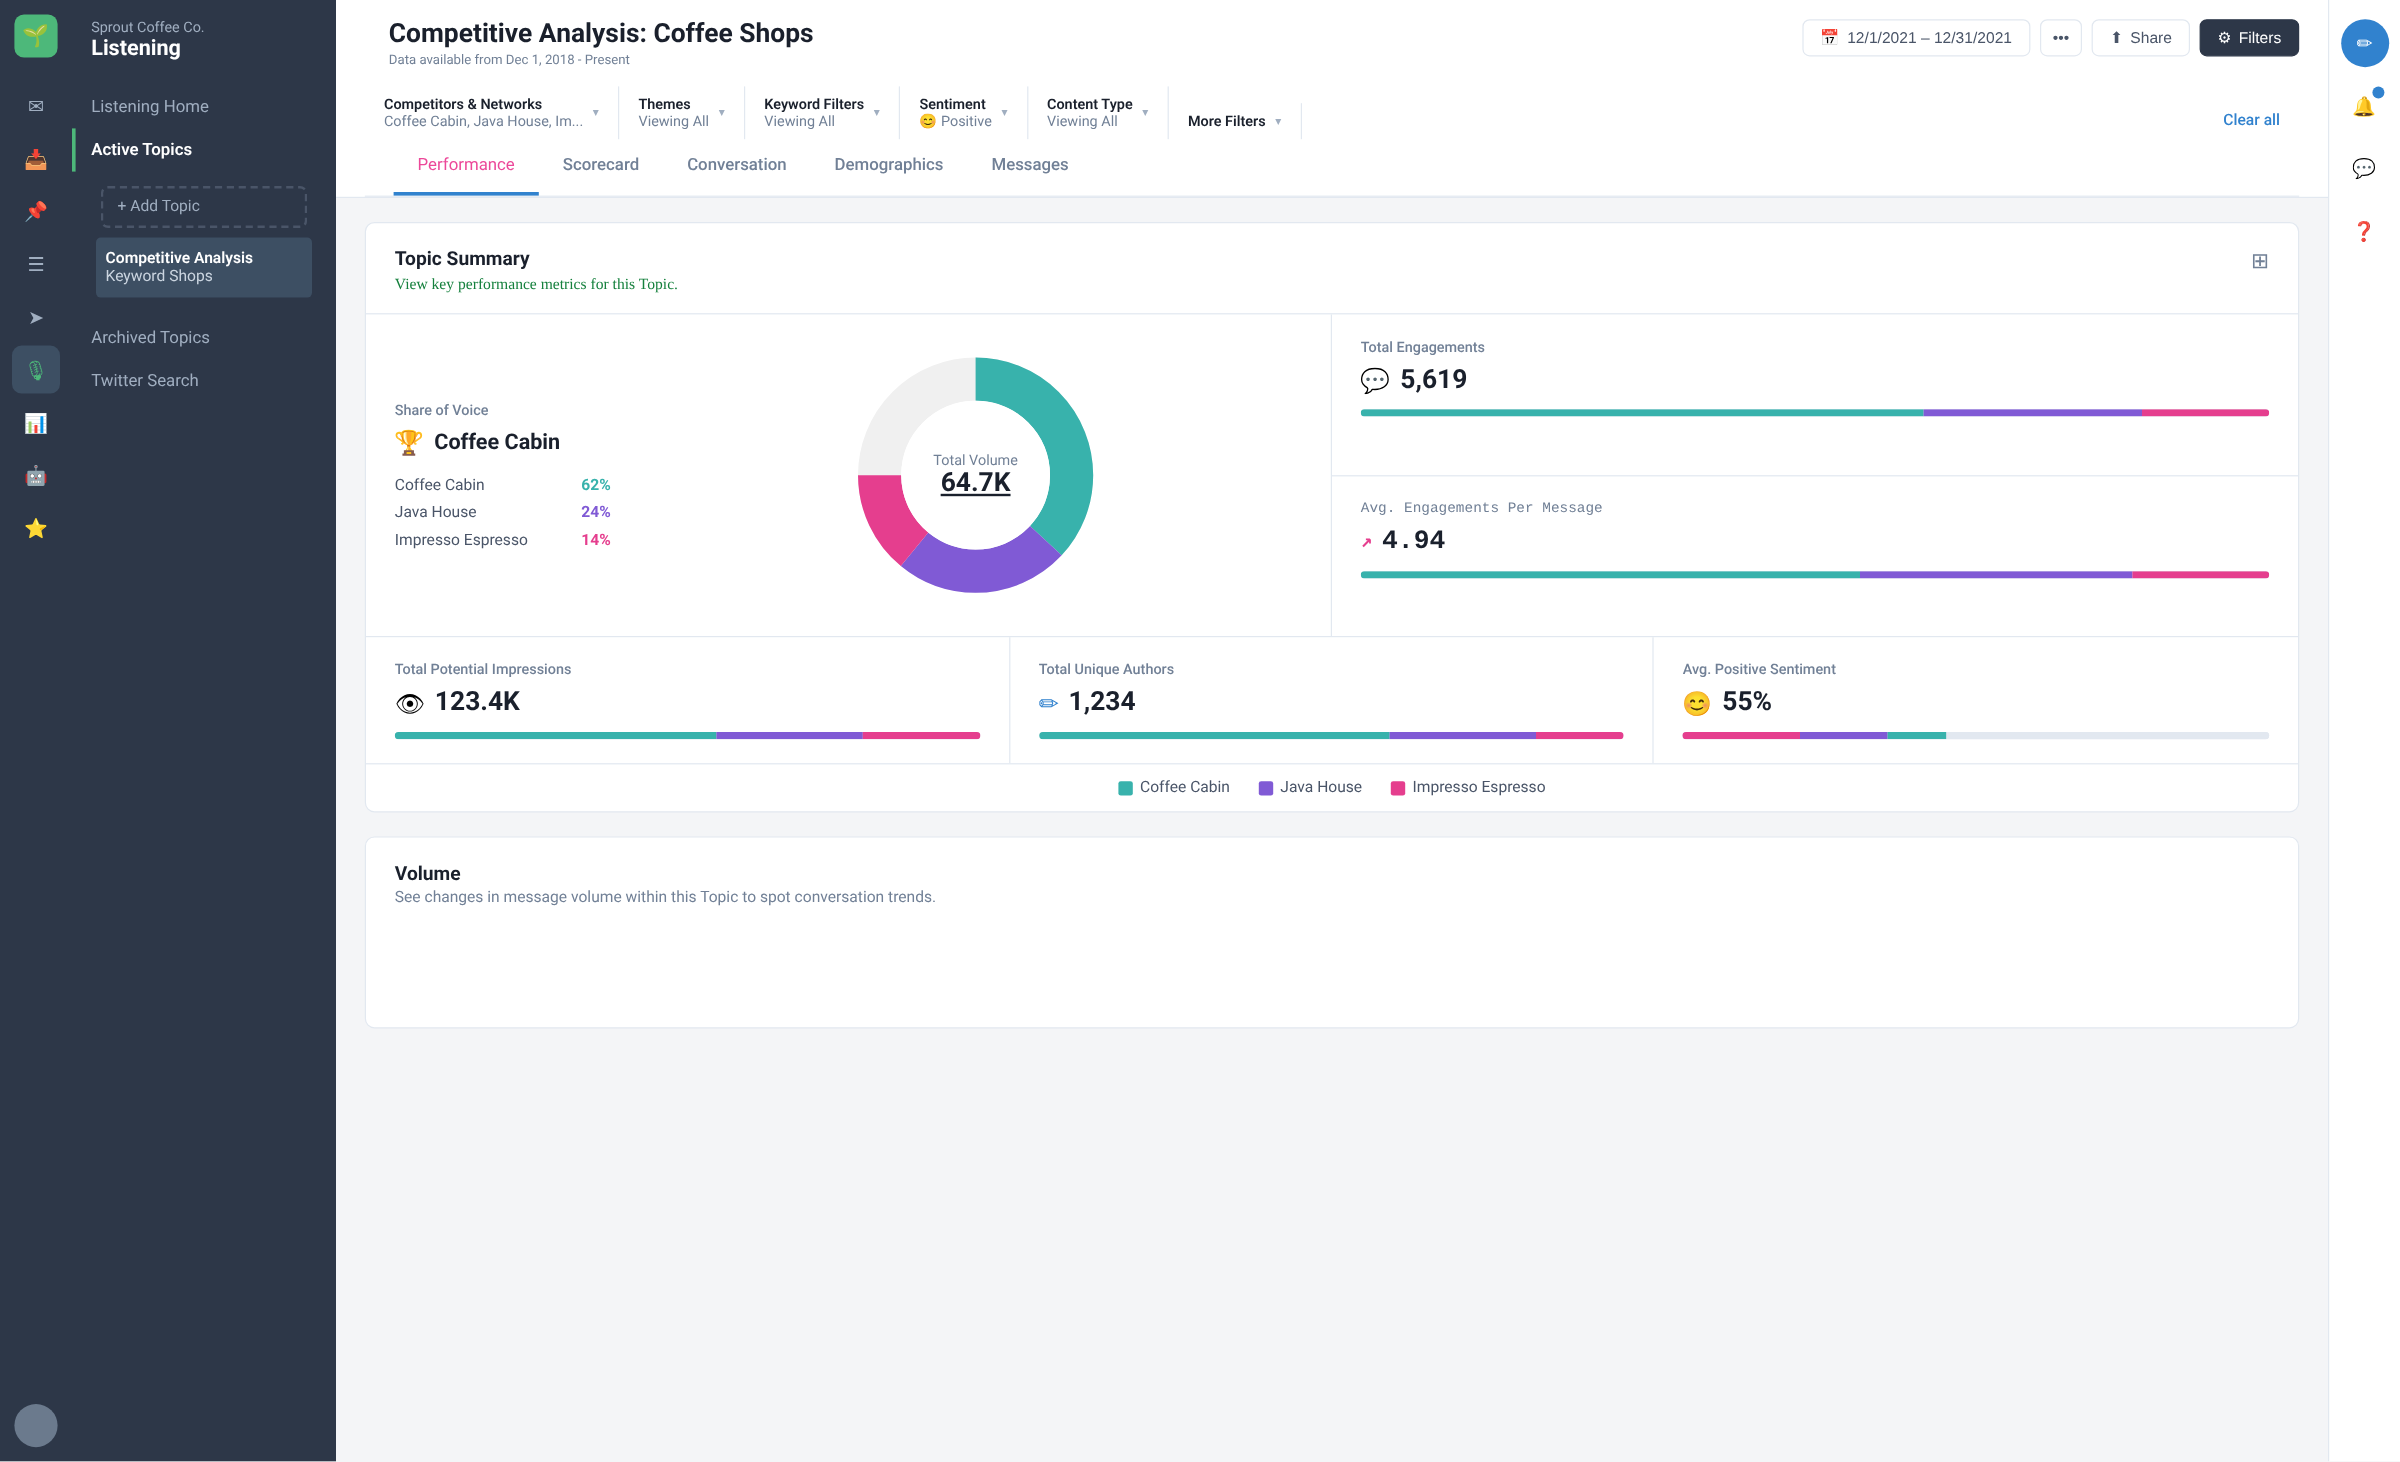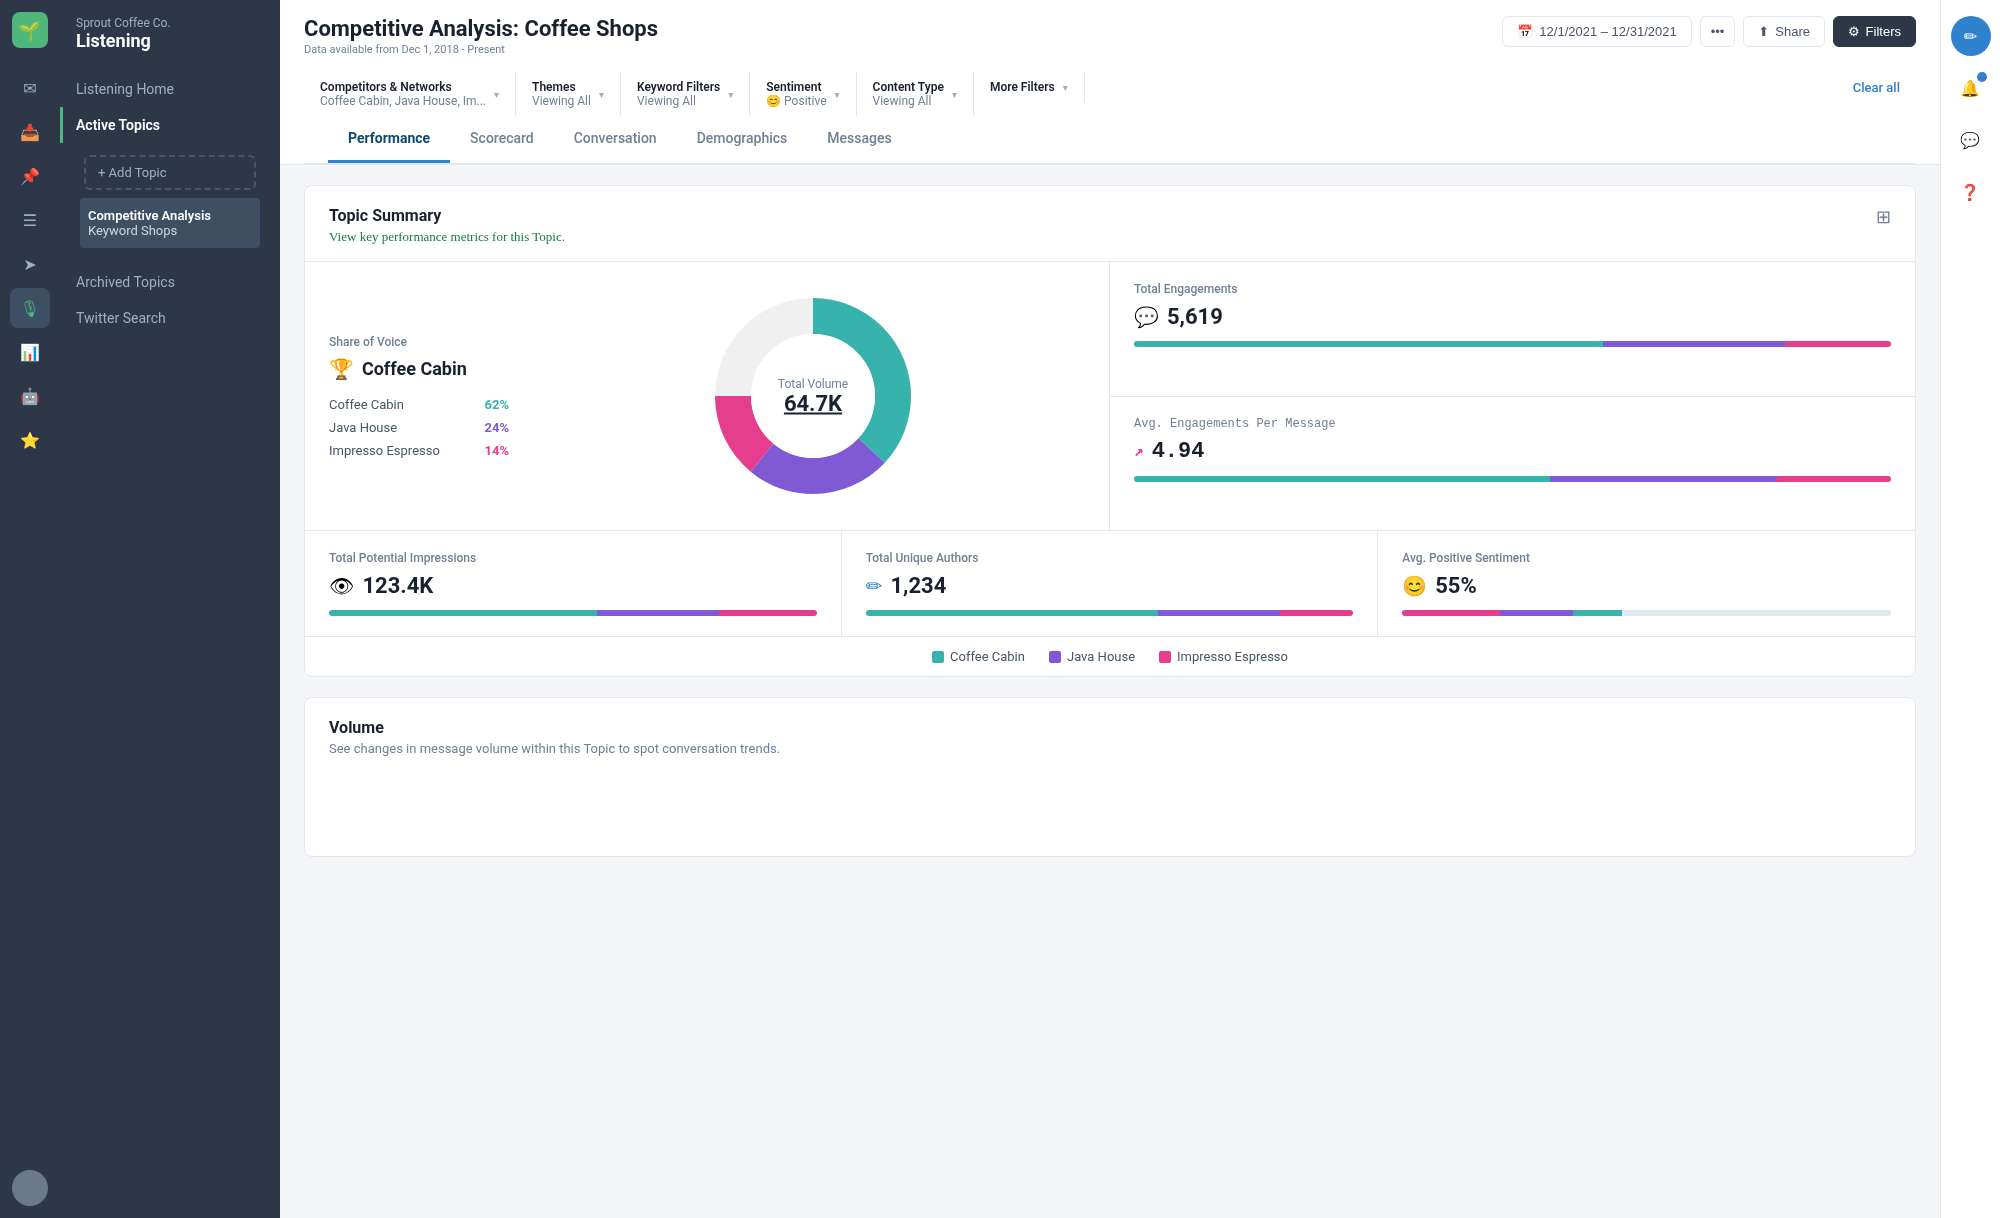--- a/index.html
+++ b/index.html
@@ -100,20 +100,21 @@
     .page-header {
       background: white;
       padding: 16px 24px 0;
       border-bottom: 1px solid #e2e8f0;
     }
     .page-header-top {
       display: flex;
       align-items: flex-start;
       justify-content: space-between;
       margin-bottom: 16px;
+      margin-left: 20px;
     }
     .page-title { font-size: 22px; font-weight: 700; color: #1a202c; }
     .page-subtitle { font-size: 11px; color: #718096; margin-top: 2px; }
     .header-actions { display: flex; gap: 8px; align-items: center; }
     .header-btn {
       padding: 7px 14px;
       border: 1px solid #e2e8f0;
       border-radius: 6px;
       background: white;
       font-size: 13px;
@@ -125,21 +126,21 @@
     .header-btn.primary {
       background: #2d3748;
       color: white;
       border-color: #2d3748;
     }
     .header-btn.dots { padding: 7px 10px; }
 
     
     .filter-bar {
       display: flex;
-      align-items: flex-start;
+      align-items: flex-end;
       gap: 0;
       padding: 0;
       border-bottom: none;
       flex-wrap: nowrap;
     }
     .filter-item {
       display: flex; align-items: center; gap: 4px;
       padding: 8px 16px;
       border-right: 1px solid #e2e8f0;
       cursor: pointer;
@@ -160,21 +161,21 @@
       border-bottom: 1px solid #e2e8f0;
     }
     .tab-item {
       padding: 14px 20px;
       font-size: 14px;
       color: #718096;
       cursor: pointer;
       border-bottom: 3px solid transparent;
       font-weight: 500;
     }
-    .tab-item.active { color: #0c4a6e; border-bottom-color: #3182ce; font-weight: 700; }
+    .tab-item.active { color: #ec4899; border-bottom-color: #3182ce; font-weight: 400; }
 
     
     .content-area {
       flex: 1;
       overflow-y: auto;
       padding: 20px 24px;
     }
 
     
     .card {

